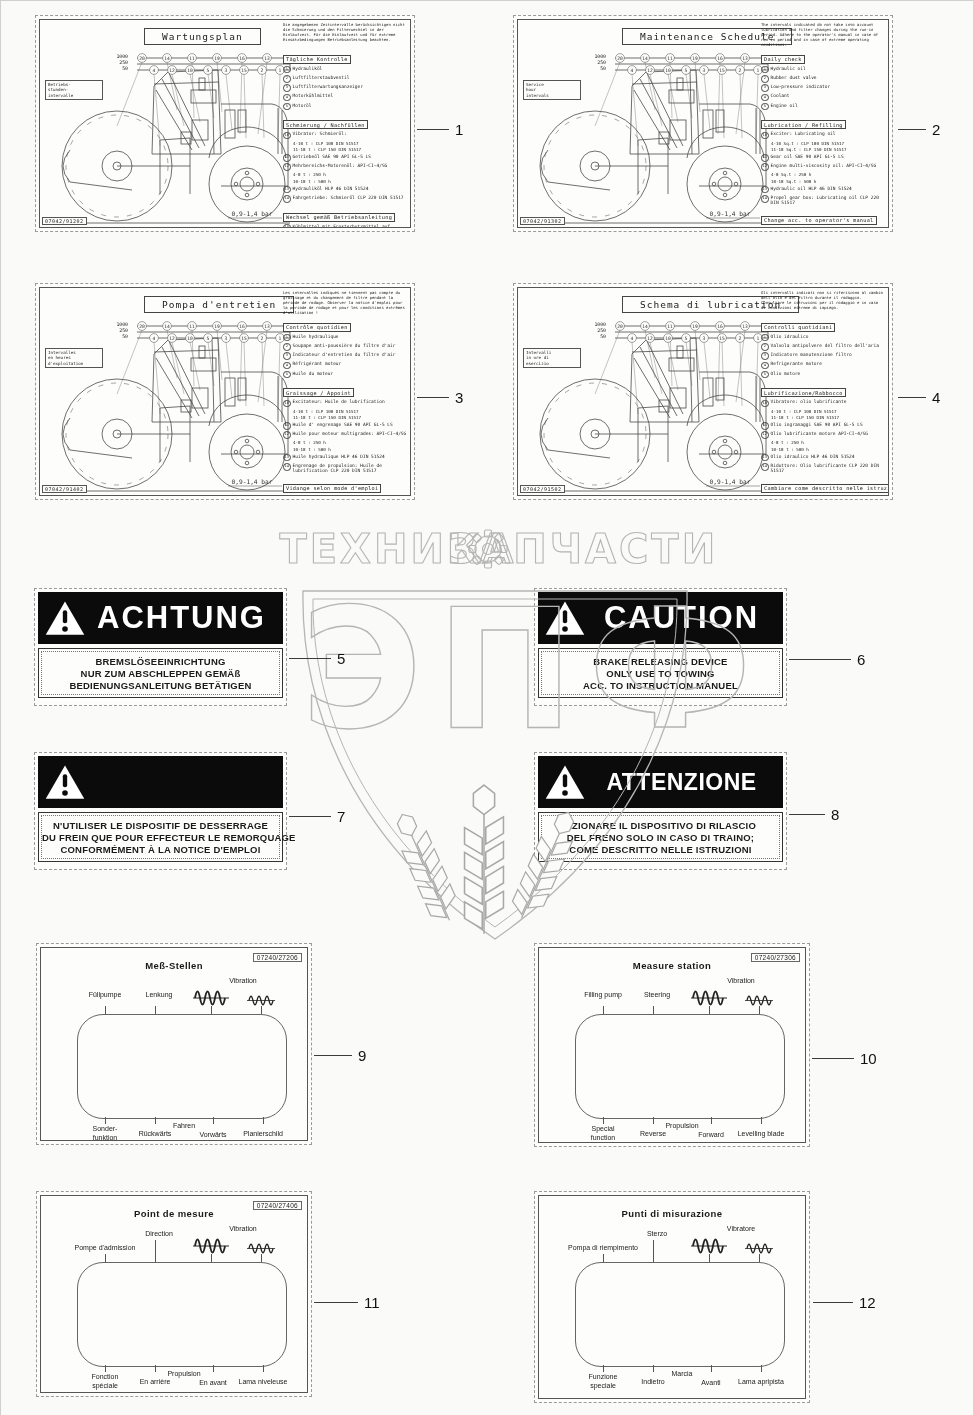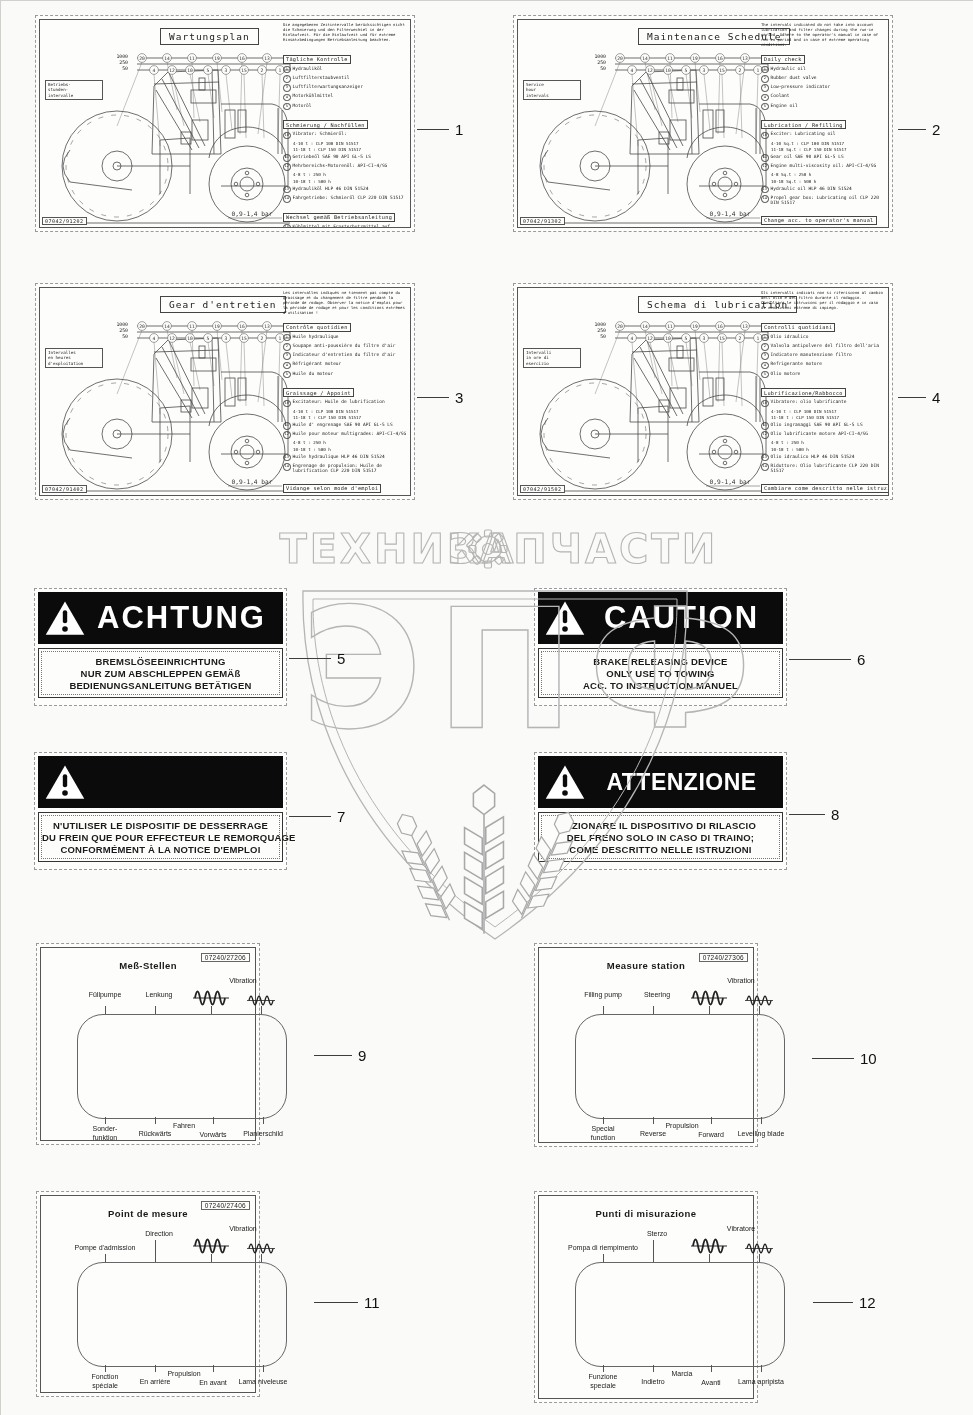--- a/index.html
+++ b/index.html
@@ -1,21 +1,21 @@
 <!DOCTYPE html>
 <html><head>
 <meta charset="utf-8">
 <style>
   html,body{margin:0;padding:0;background:#eceff1;font-family:"Liberation Sans",sans-serif;color:#1a1a1a;}
   #page{position:relative;width:973px;height:1415px;margin:0 auto;background:#fafaf8;border:1px solid #d0d0cc;overflow:hidden;}
 
   
   .m-label{position:absolute;width:380px;height:217px;border:1px dashed #9a9a9a;background:#fdfdfc;padding:3px;box-sizing:border-box;}
   .m-inner{position:relative;border:1px solid #555;width:100%;height:100%;box-sizing:border-box;font-family:"DejaVu Sans Mono",monospace;overflow:hidden;}
-  .m-title{position:absolute;left:120px;top:8px;border:1px solid #444;padding:2px 8px;font-size:9.5px;letter-spacing:1px;white-space:nowrap;background:#fdfdfc;z-index:3;}
+  .m-title{position:absolute;left:104px;top:8px;border:1px solid #444;padding:2px 17px;font-size:9.5px;letter-spacing:1px;white-space:nowrap;background:#fdfdfc;z-index:3;}
   .m-note{position:absolute;right:3px;top:3px;width:124px;font-size:3.9px;line-height:1.25;z-index:3;}
   .m-hours{position:absolute;left:56px;top:34px;width:32px;text-align:right;font-size:4.8px;line-height:6px;z-index:3;}
   .m-hours-label{position:absolute;left:5px;top:60px;width:52px;border:1px solid #555;font-size:4.2px;line-height:1.25;padding:1px 2px;white-space:pre-line;background:#fdfdfc;z-index:3;}
   .m-svg{position:absolute;left:2px;top:6px;width:252px;height:200px;z-index:1;}
   .m-col{position:absolute;right:3px;top:26px;width:124px;z-index:3;}
   .m-sec-heading{display:inline-block;border:1px solid #444;padding:0.5px 2px;font-size:5.2px;letter-spacing:0.3px;margin:3px 0 2px;white-space:nowrap;background:#fdfdfc;}
   .m-item{display:flex;gap:2px;margin-bottom:1.5px;align-items:flex-start;}
   .m-num{flex:0 0 auto;width:5.5px;height:5.5px;border:0.5px solid #444;border-radius:50%;font-size:3.6px;line-height:5.5px;text-align:center;margin-top:0.3px;}
   .m-itxt{font-size:4.5px;line-height:1.2;}
   .m-sub{margin:0 0 1.5px 10px;font-size:4.2px;line-height:1.2;}
@@ -27,21 +27,21 @@
   .w-tri{width:42px;height:38px;flex:0 0 auto;}
   .w-word{flex:1;text-align:center;color:#ffffff;font-weight:bold;}
   .w-de,.w-en{font-size:31px;letter-spacing:2px;}
   .w-fr{font-size:25px;letter-spacing:1px;}
   .w-it{font-size:23px;letter-spacing:0.5px;}
   .w-body{margin-top:4px;height:50px;border:1px solid #333;padding:2px;box-sizing:border-box;}
   .w-body-inner{border:1px dotted #777;height:100%;box-sizing:border-box;display:flex;flex-direction:column;justify-content:center;gap:1px;}
   .w-line{text-align:center;font-size:9.5px;font-weight:bold;letter-spacing:0.2px;white-space:nowrap;}
 
   
-  .s-label{position:absolute;width:224px;border:1px dashed #9a9a9a;background:#fdfdfc;padding:3px;box-sizing:border-box;}
+  .s-label{position:absolute;width:276px;border:1px dashed #9a9a9a;background:#fdfdfc;padding:3px;box-sizing:border-box;}
   .s-inner{position:relative;border:1px solid #555;width:100%;height:100%;box-sizing:border-box;}
   .s-code{position:absolute;right:5px;top:5px;border:1px solid #666;font-size:6.5px;padding:0 3px;letter-spacing:0.3px;}
   .s-title{position:absolute;left:0;right:0;top:12px;text-align:center;font-weight:bold;font-size:9.5px;letter-spacing:0.4px;}
   .s-rect{position:absolute;left:36px;top:66px;width:208px;height:103px;border:1px solid #666;border-radius:26px;}
   .s-pt{position:absolute;font-size:7px;line-height:1.25;text-align:center;white-space:pre-line;}
   .s-top1{left:14px;top:43px;width:100px;}
   .s-top2{left:78px;top:43px;width:80px;}
   .s-vib{left:162px;top:29px;width:80px;}
   .style-b .s-top1{top:48px;}
   .style-b .s-top2{top:34px;}
@@ -279,21 +279,21 @@
           </div><div class="m-sec-heading">Change acc. to operator's manual</div><br style="line-height: 0;"><div class="m-item">
             <span class="m-num">15</span>
             <span class="m-itxt">Coolant with ethylene-glycol-based antifreeze</span>
           </div></div>
       <div class="m-code">07042/91302</div>
     </div>
   </div>
 
   <div class="m-label" style="left:34px;top:282px;">
     <div class="m-inner">
-      <div class="m-title">Gear d'entretien</div>
+      <div class="m-title">Pompa d'entretien</div>
       <div class="m-note">Les intervalles indiqués ne tiennent pas compte du graissage et du changement de filtre pendant la période de rodage. Observer la notice d'emploi pour la période de rodage et pour les conditions extrêmes d'utilisation !</div>
       <div class="m-hours"><span>1000</span><br><span>250</span><br><span>50</span></div>
       <div class="m-hours-label">Intervalles
 en heures
 d'exploitation</div>
       <svg class="m-svg" viewBox="0 0 252 200">
           <use href="#roller-art"></use>
         </svg>
       <div class="m-col m-sections"><div class="m-sec-heading">Contrôle quotidien</div><br style="line-height: 0;"><div class="m-item">
             <span class="m-num">1</span>

